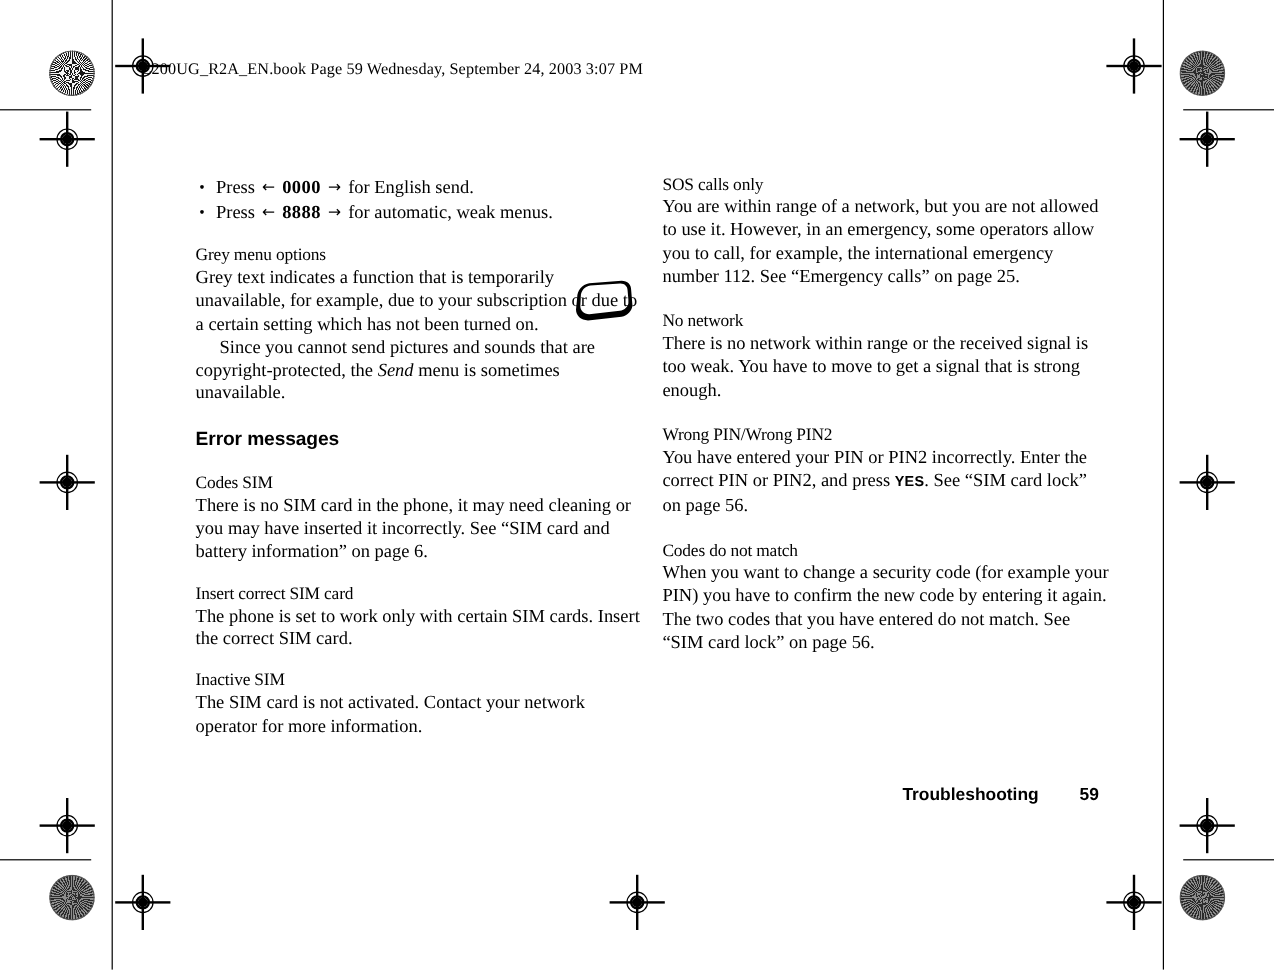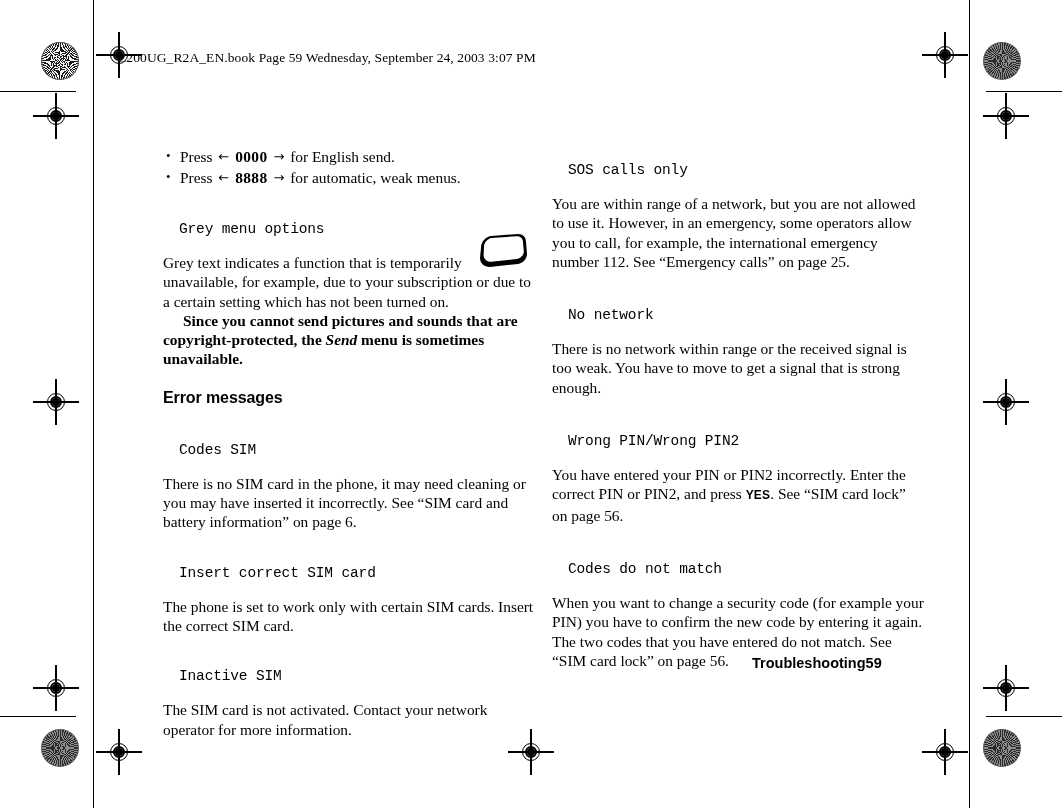--- a/index.html
+++ b/index.html
@@ -49,25 +49,25 @@
   }
   .col{position:absolute;top:146px;width:372px;color:#000;}
   .col-left{left:163px;}
   .col-right{left:552px;}
 
   .h2{
     font-family:"Liberation Sans","DejaVu Sans",sans-serif;
     font-size:16px;font-weight:700;margin:0 0 2px 0;letter-spacing:-.1px;
   }
   .h3{
-    font-family:Liberation Mono, monospace;
-    font-size:14.5px;font-weight:400;margin:16px;letter-spacing:-.15px;
+    font-family:Liberation Serif, serif;
+    font-size:14.5px;font-weight:400;margin:0;letter-spacing:-.15px;
   }
   p{margin:0;font-size:15.4px;line-height:19.3px;}
-  .indent{text-indent:20px;font-weight:bold;}
+  .indent{text-indent:20px;}
   .gap-lg{height:20px;}
   .gap-md{height:17px;}
 
   ul.bullets{margin:0;padding:0;list-style:none;}
   ul.bullets li{
     font-size:15.4px;line-height:21px;position:relative;padding-left:17px;
     white-space:nowrap;
   }
   ul.bullets li::before{
     content:"\2022";position:absolute;left:3px;top:-1px;font-size:13px;
@@ -84,21 +84,21 @@
   }
 
   
   .keyicon{position:absolute;left:474px;top:232px;width:56px;height:44px;}
 
   .footer{
     position:absolute;left:752px;top:655px;
     font-family:"Liberation Sans","DejaVu Sans",sans-serif;
     font-size:14.5px;font-weight:700;color:#000;
   }
-  .footer .pg{display:inline-block;}
+  .footer .pg{display:inline-block;margin-left:34px;}
 </style>
 </head>
 <body>
 
 <div class="page">
 
   <div class="star" style="left:41px;top:42px;"></div>
   <div class="star b" style="left:983px;top:42px;"></div>
   <div class="star b" style="left:41px;top:729px;"></div>
   <div class="star b" style="left:983px;top:729px;"></div>

